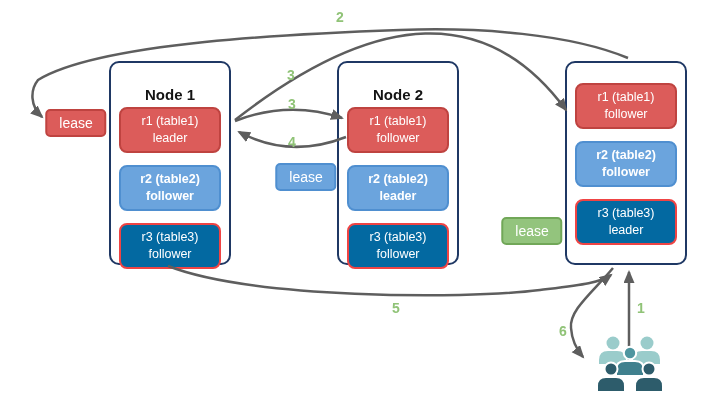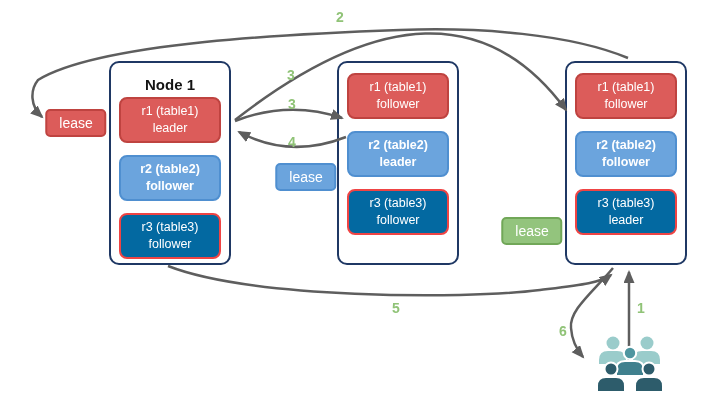--- a/index.html
+++ b/index.html
@@ -4,21 +4,21 @@
 <style>
   html,body{margin:0;padding:0;background:#ffffff;}
   .canvas{
     position:relative;width:704px;height:405px;background:#ffffff;overflow:hidden;
     font-family:"Liberation Sans", sans-serif;
   }
   
   .node{
     position:absolute;width:122px;height:204px;box-sizing:border-box;
     background:#ffffff;border:2px solid #1f3864;border-radius:10px;
-    padding-top:10px;
+    padding-top:20px;
   }
   .node-title{
     text-align:center;font-size:15px;font-weight:bold;color:#141414;
     height:24px;line-height:24px;
   }
   .replica{
     width:102px;height:46px;box-sizing:border-box;margin:0 auto 12px auto;
     border-radius:8px;color:#ffffff;font-size:12.5px;line-height:1.38;
     display:flex;flex-direction:column;justify-content:center;align-items:center;
     text-align:left;
@@ -58,20 +58,21 @@
       <span>r2 (table2)</span>
       <span>follower</span>
     </div>
     <div class="replica rep-green">
       <span>r3 (table3)</span>
       <span>follower</span>
     </div>
   </div>
 
   <div class="node" style="left:337px;top:61px;">
+    <div class="node-title">Node 2</div>
     <div class="replica rep-red">
       <span>r1 (table1)</span>
       <span>follower</span>
     </div>
     <div class="replica rep-blue">
       <span>r2 (table2)</span>
       <span>leader</span>
     </div>
     <div class="replica rep-green">
       <span>r3 (table3)</span>

